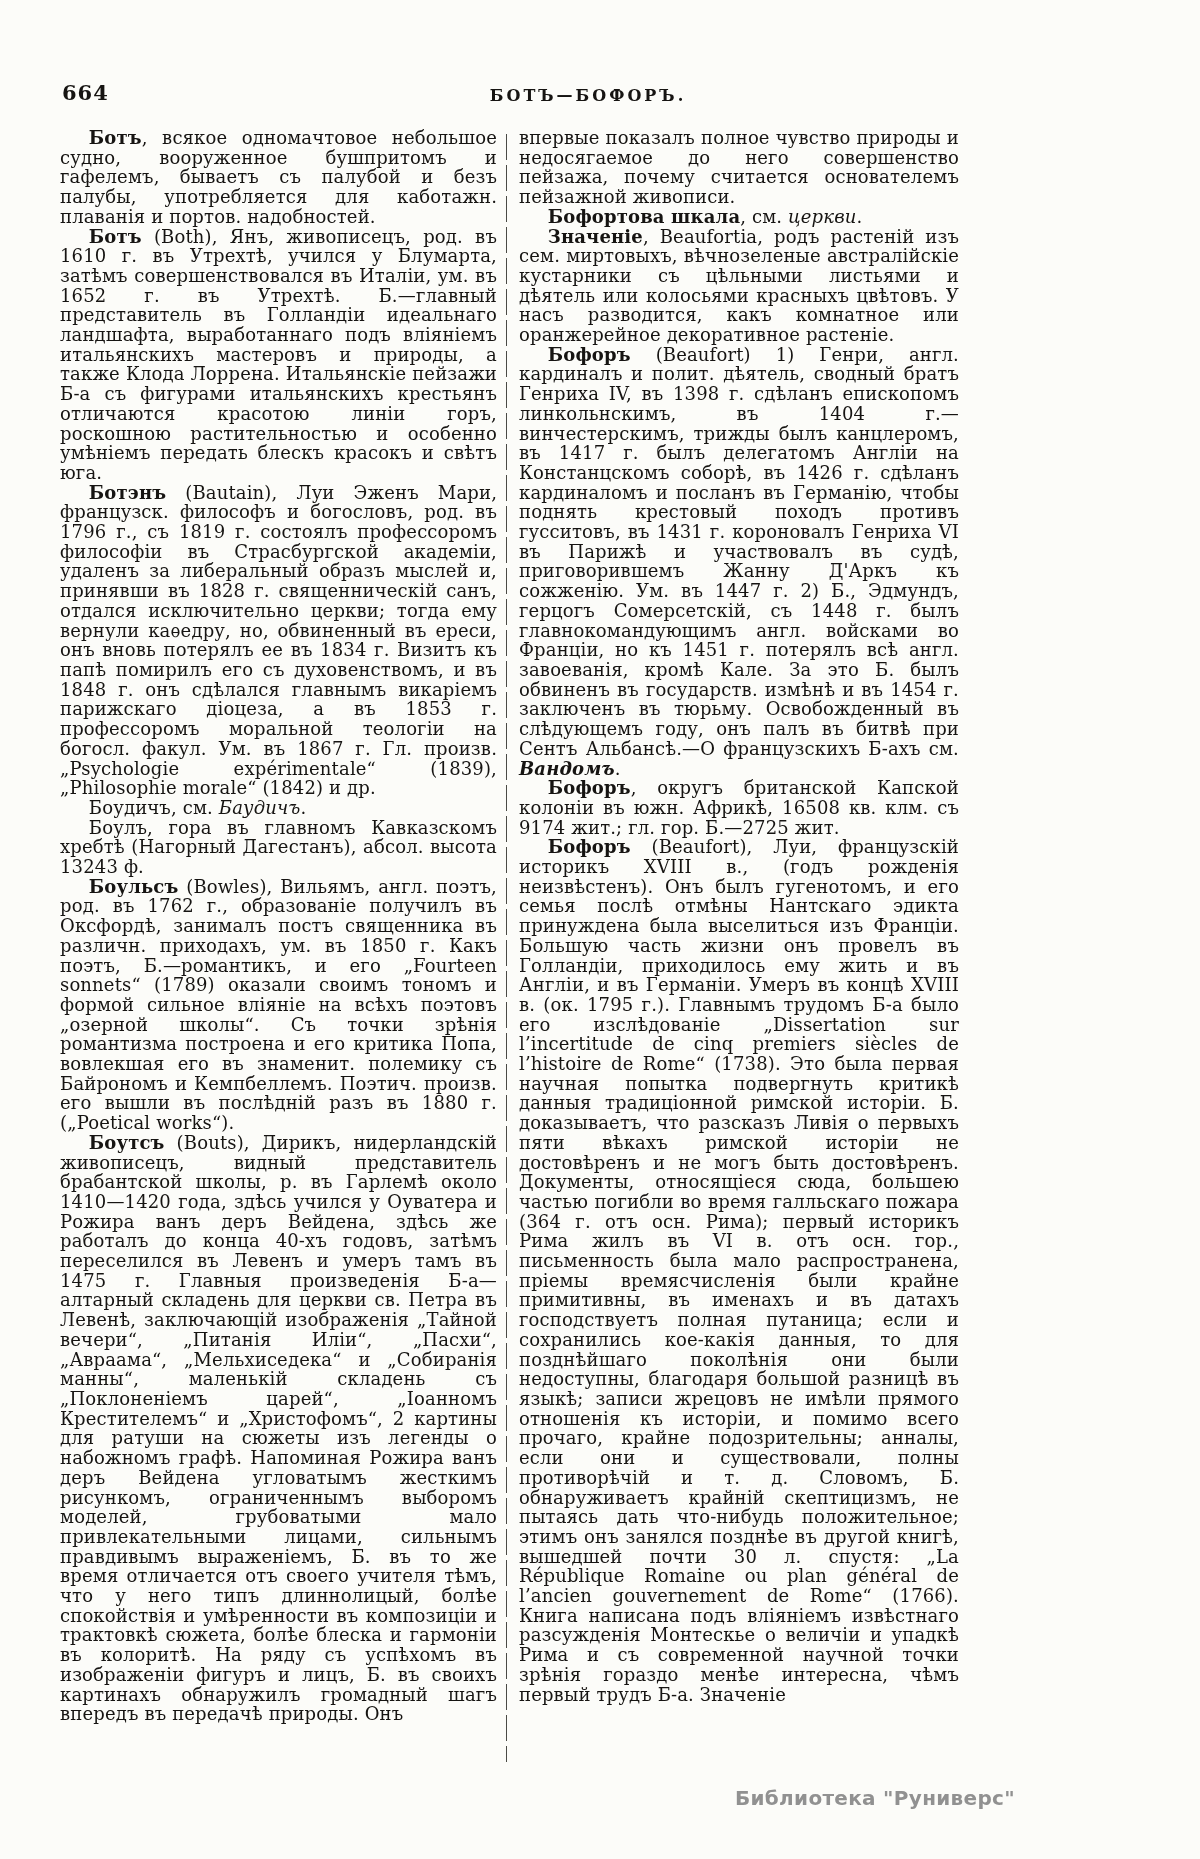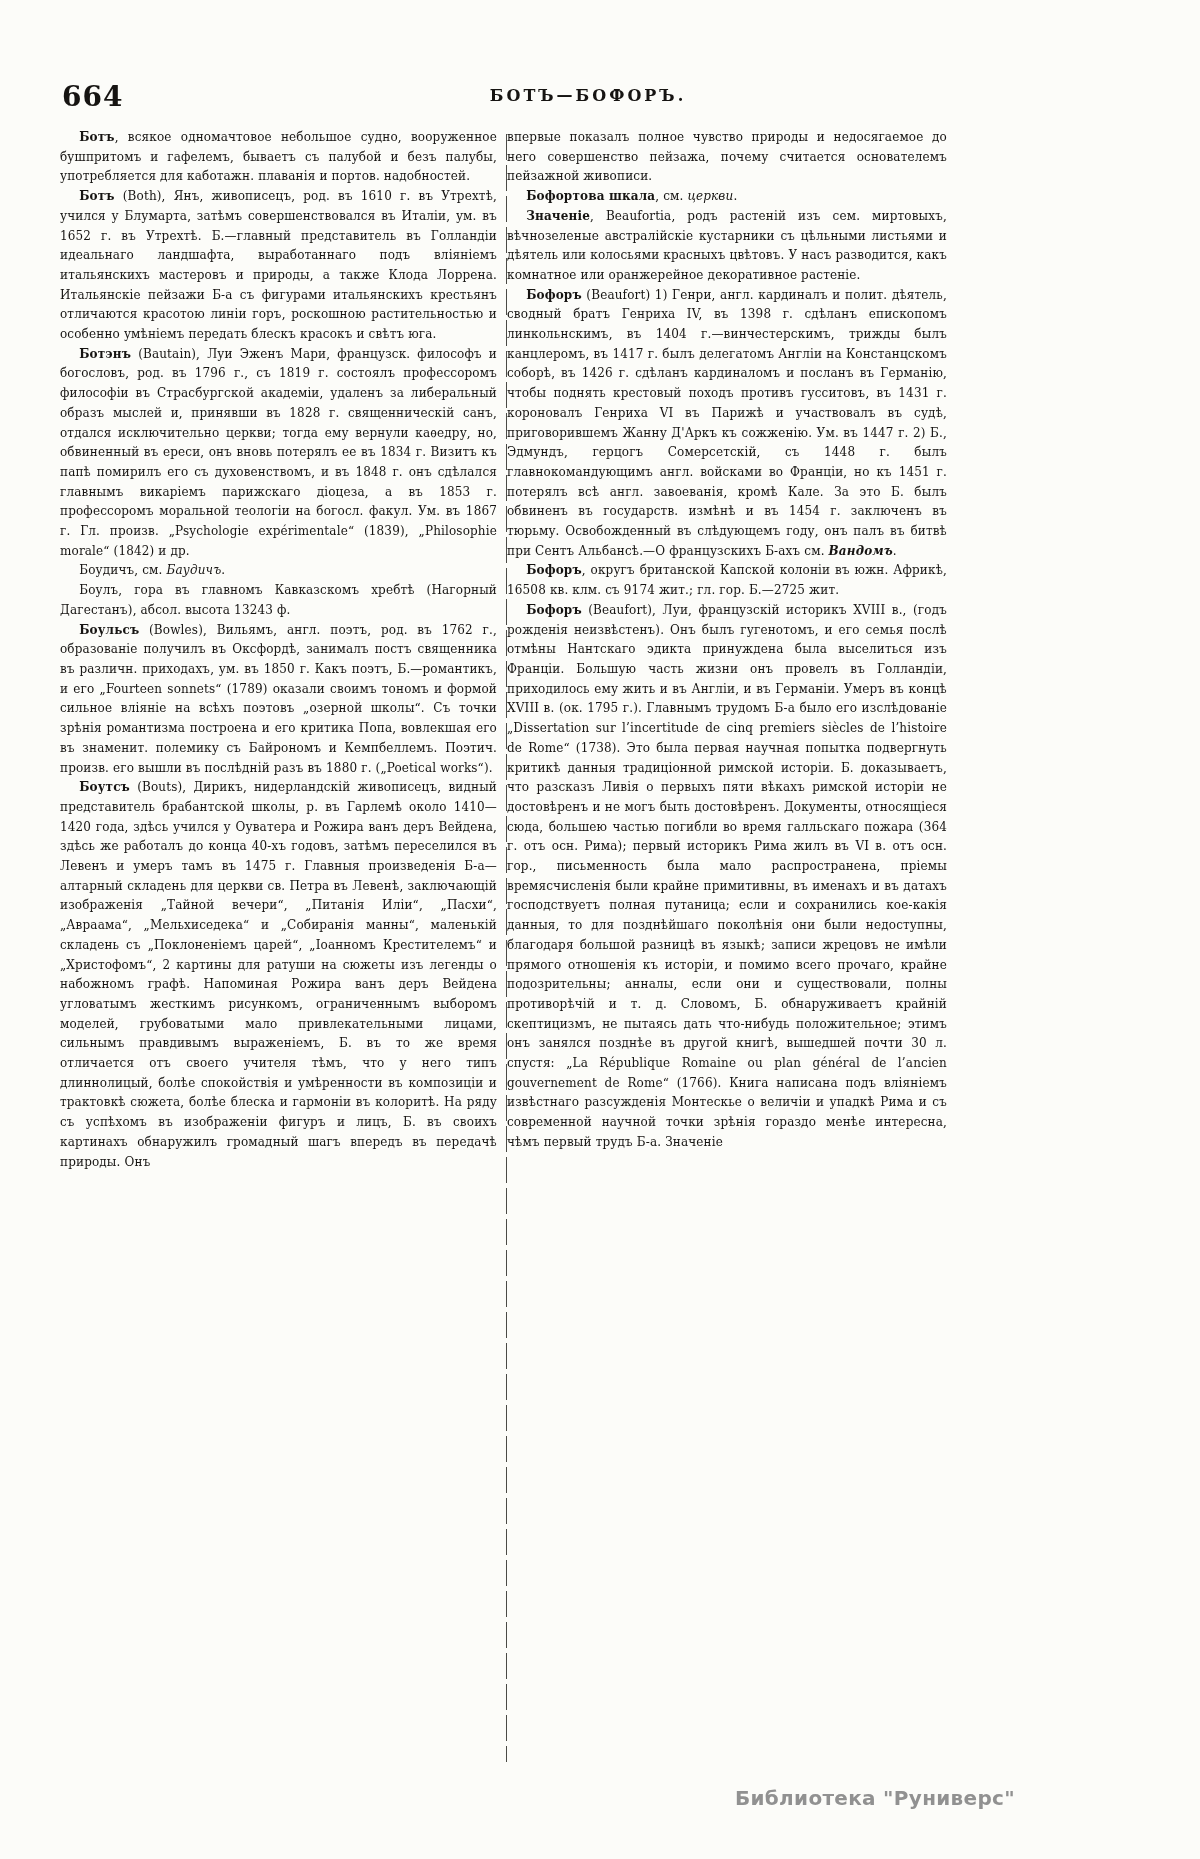--- a/index.html
+++ b/index.html
@@ -13,21 +13,21 @@
     height: 1859px;
     background: #fcfcf9;
     overflow: hidden;
     font-family: "DejaVu Serif", serif;
     color: #161412;
   }
   .page-number {
     position: absolute;
     left: 62px;
     top: 80px;
-    font-size: 28px;
+    font-size: 21px;
     font-weight: bold;
     letter-spacing: 1px;
   }
   .running-head {
     position: absolute;
     left: 0;
     right: 0;
     top: 86px;
     text-align: center;
     transform: translateX(-12px);
@@ -35,27 +35,27 @@
     font-weight: bold;
     letter-spacing: 3px;
   }
   .columns {
     position: absolute;
     top: 128px;
     left: 60px;
     display: flex;
   }
   .column {
-    font-size: 12px;
+    font-size: 18px;
     line-height: 19.7px;
     text-align: justify;
     letter-spacing: 0.15px;
   }
   .column.left  { width: 437px; margin-right: 9px; }
-  .column.right { width: 440px; margin-left: 0; }
+  .column.right { width: 440px; margin-left: 12px; }
   .divider {
     width: 1px;
     height: 1628px;
     background: repeating-linear-gradient(
       to bottom, #4a4a46 0px, #4a4a46 26px, #fcfcf9 26px, #fcfcf9 31px);
     margin-top: 6px;
   }
   p.para {
     margin: 0;
     text-indent: 1.6em;

